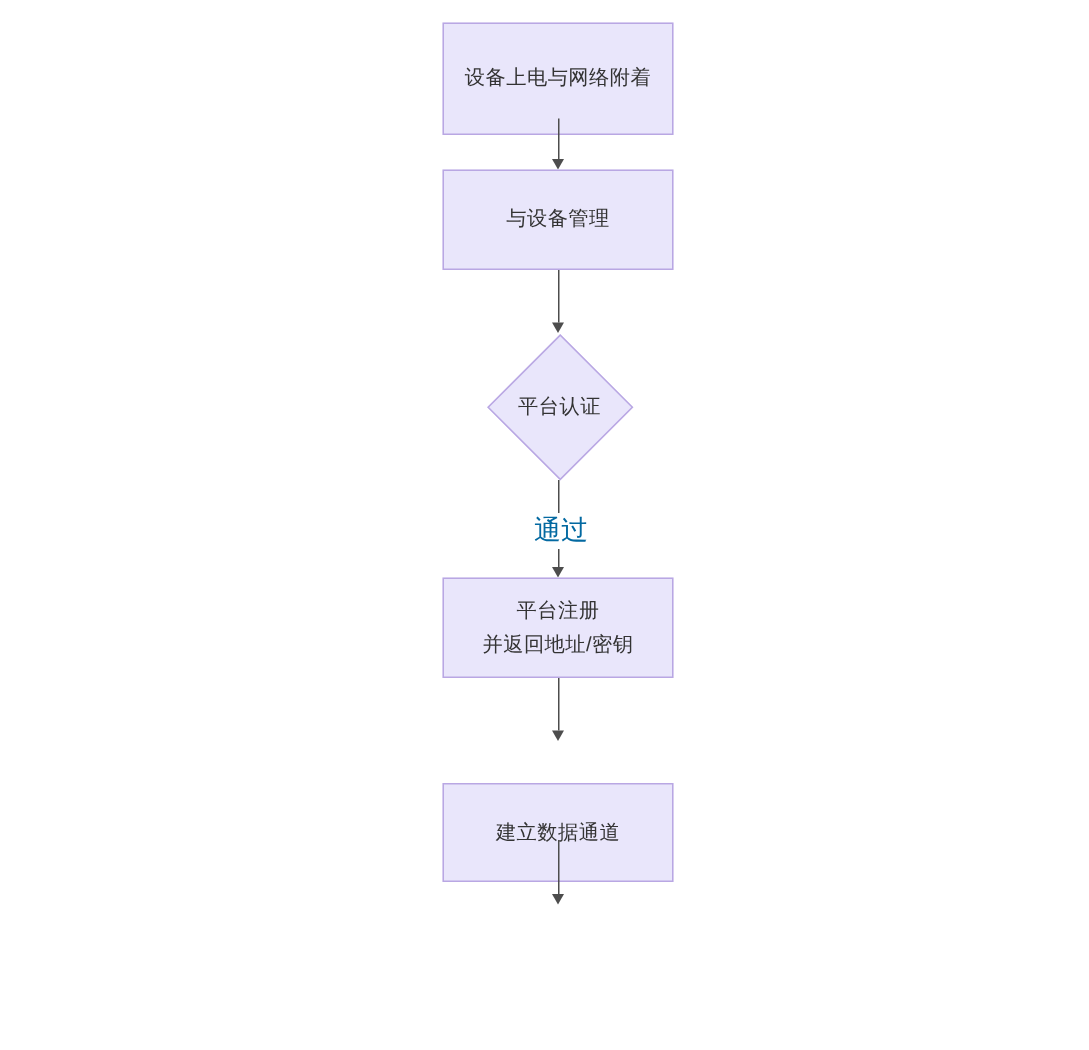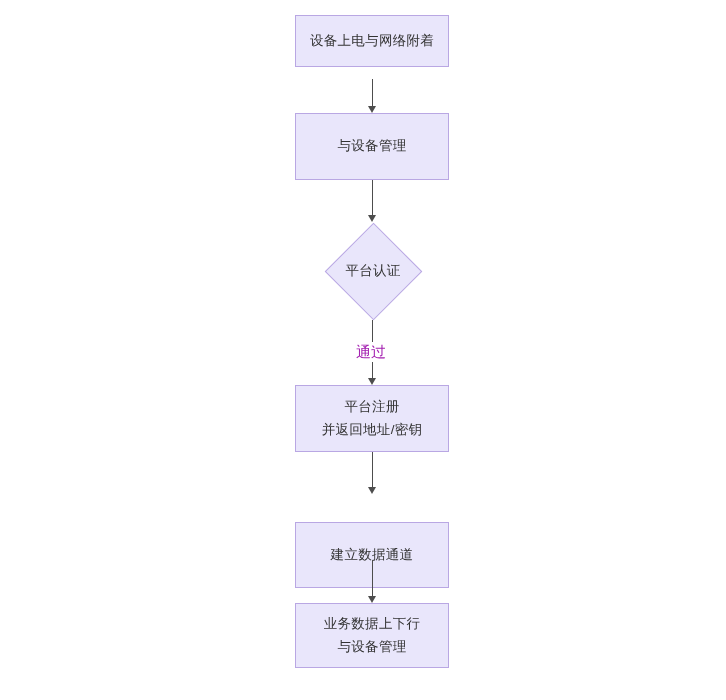--- a/index.html
+++ b/index.html
@@ -78,34 +78,34 @@
     left: -4px;
     width: 0;
     height: 0;
     border-left: 4.5px solid transparent;
     border-right: 4.5px solid transparent;
     border-top: 7px solid #4d4d4d;
   }
   .edge-label {
     position: absolute;
     background: #ffffff;
-    color: #a21caf;
-    font-size: 15px;
+    color: #0369a1;
+    font-size: 18px;
     line-height: 1.2;
     padding: 1px 2px;
     white-space: nowrap;
     text-align: center;
   }
 </style>
 </head>
 <body>
 
 <div id="canvas">
 
-  <div class="node process" style="left:295px; top:15px; width:154px; height:52px;">
+  <div class="node process" style="left:295px; top:15px; width:154px; height:75px;">
     <span class="line">设备上电与网络附着</span>
   </div>
 
   <div class="edge" style="left:372px; top:79px; height:34px;">
     <div class="stem" style="height:27px;"></div>
     <div class="arrowhead" style="top:27px;"></div>
   </div>
 
   <div class="node process" style="left:295px; top:113px; width:154px; height:67px;">
     <span class="line">与设备管理</span>
@@ -139,18 +139,14 @@
 
   <div class="node process" style="left:295px; top:494px; width:154px; height:66px;margin-top:28px;">
     <span class="line">建立数据通道</span>
   </div>
 
   <div class="edge" style="left:372px; top:560px; height:43px;">
     <div class="stem" style="height:36px;"></div>
     <div class="arrowhead" style="top:36px;"></div>
   </div>
 
-  <div class="node process" style="left:295px; top:603px; width:154px; height:65px;">
-    <span class="line">业务数据上下行</span>
-    <span class="line">与设备管理</span>
-  </div>
 
 </div>
 
 </body></html>

